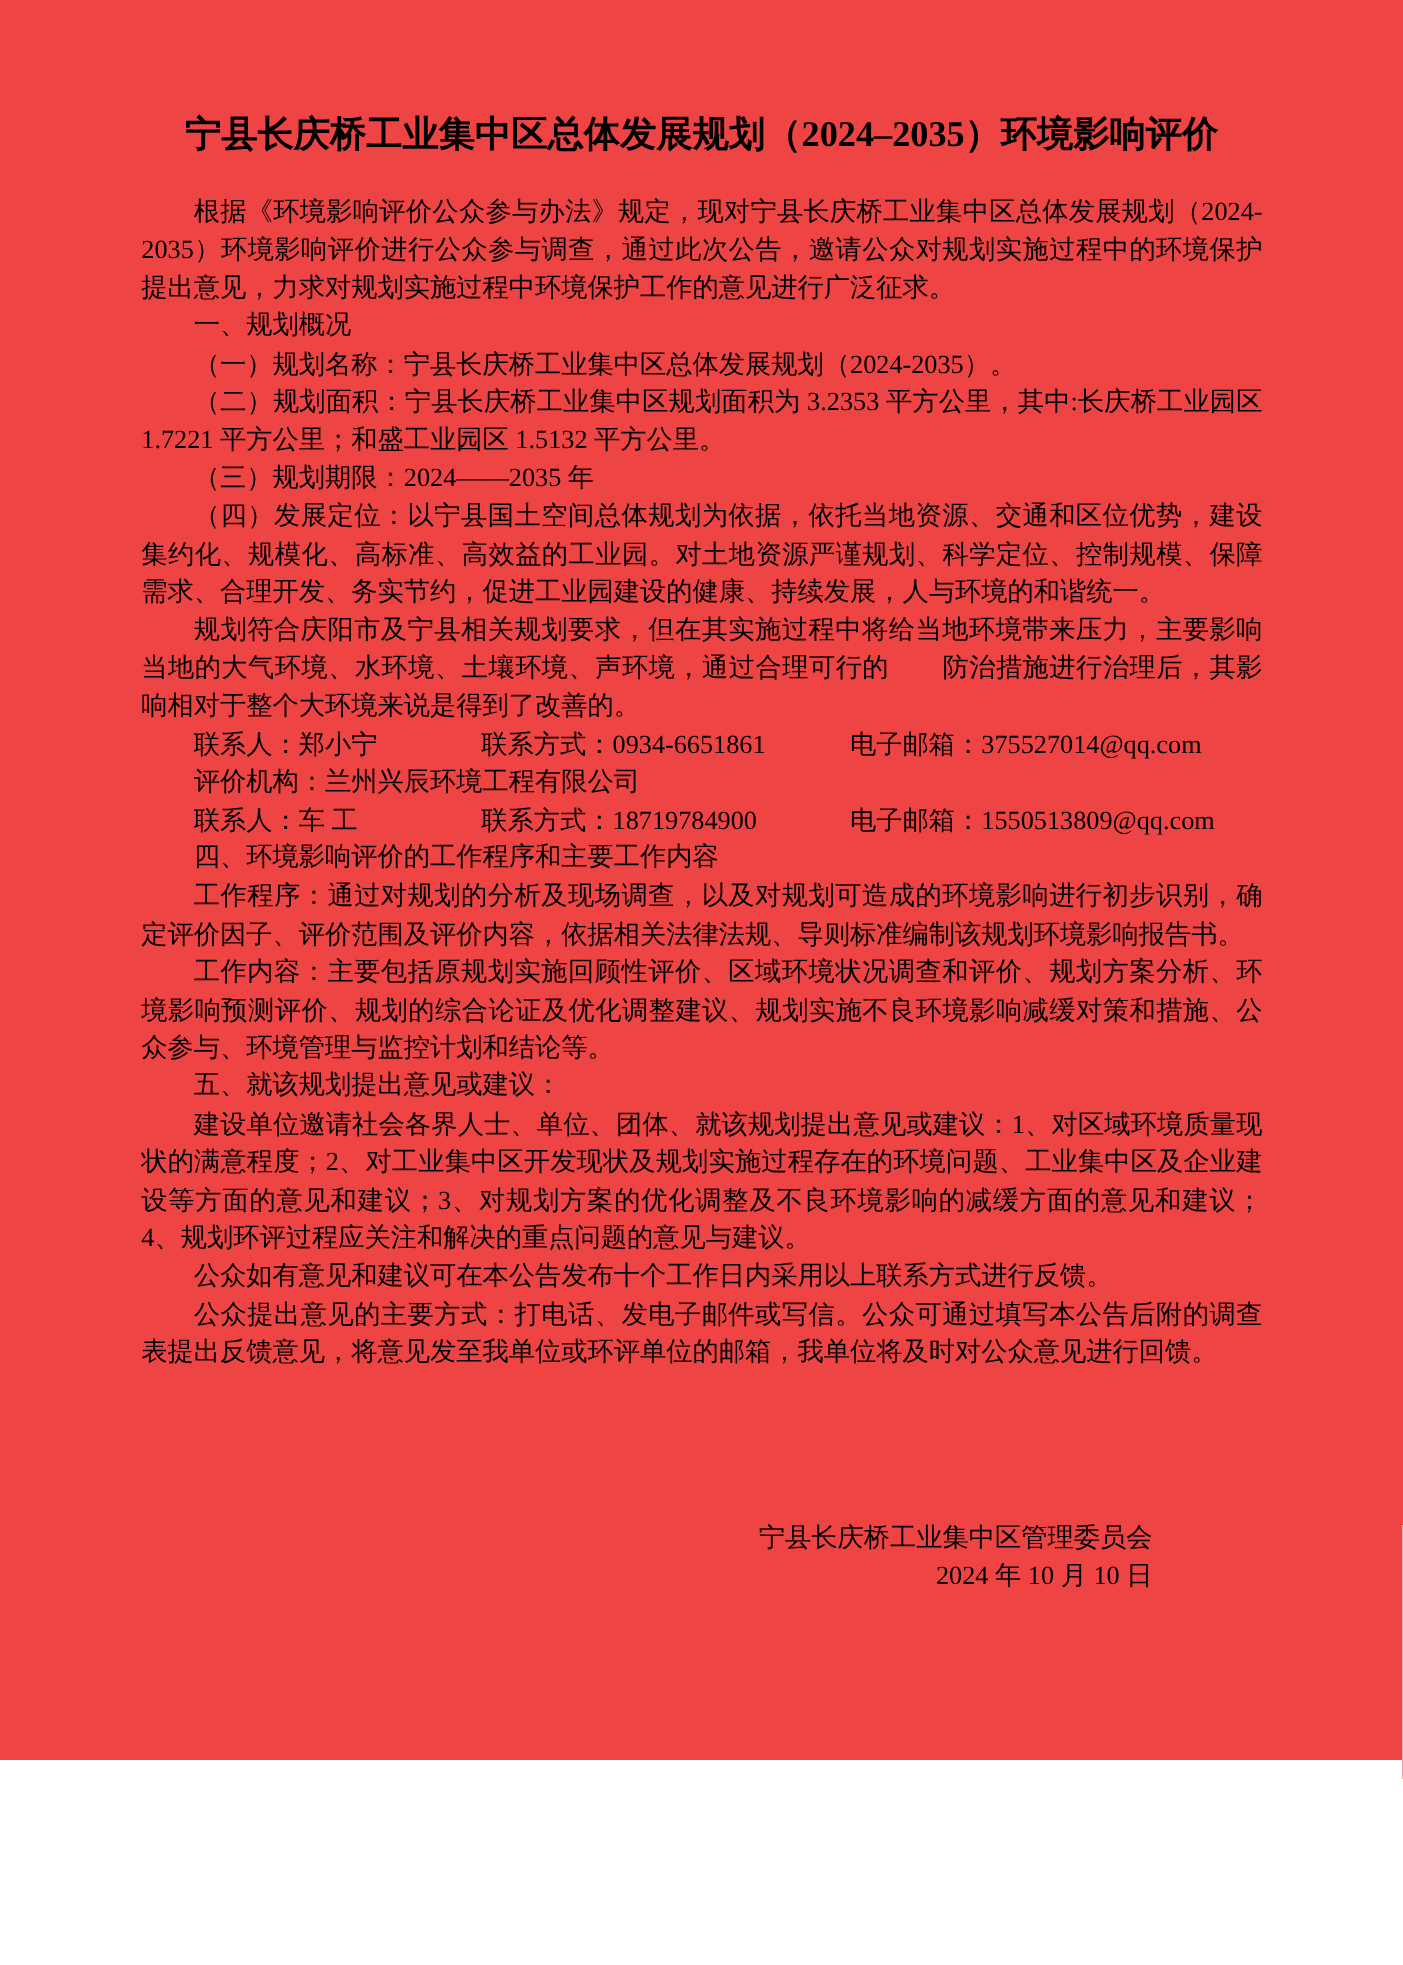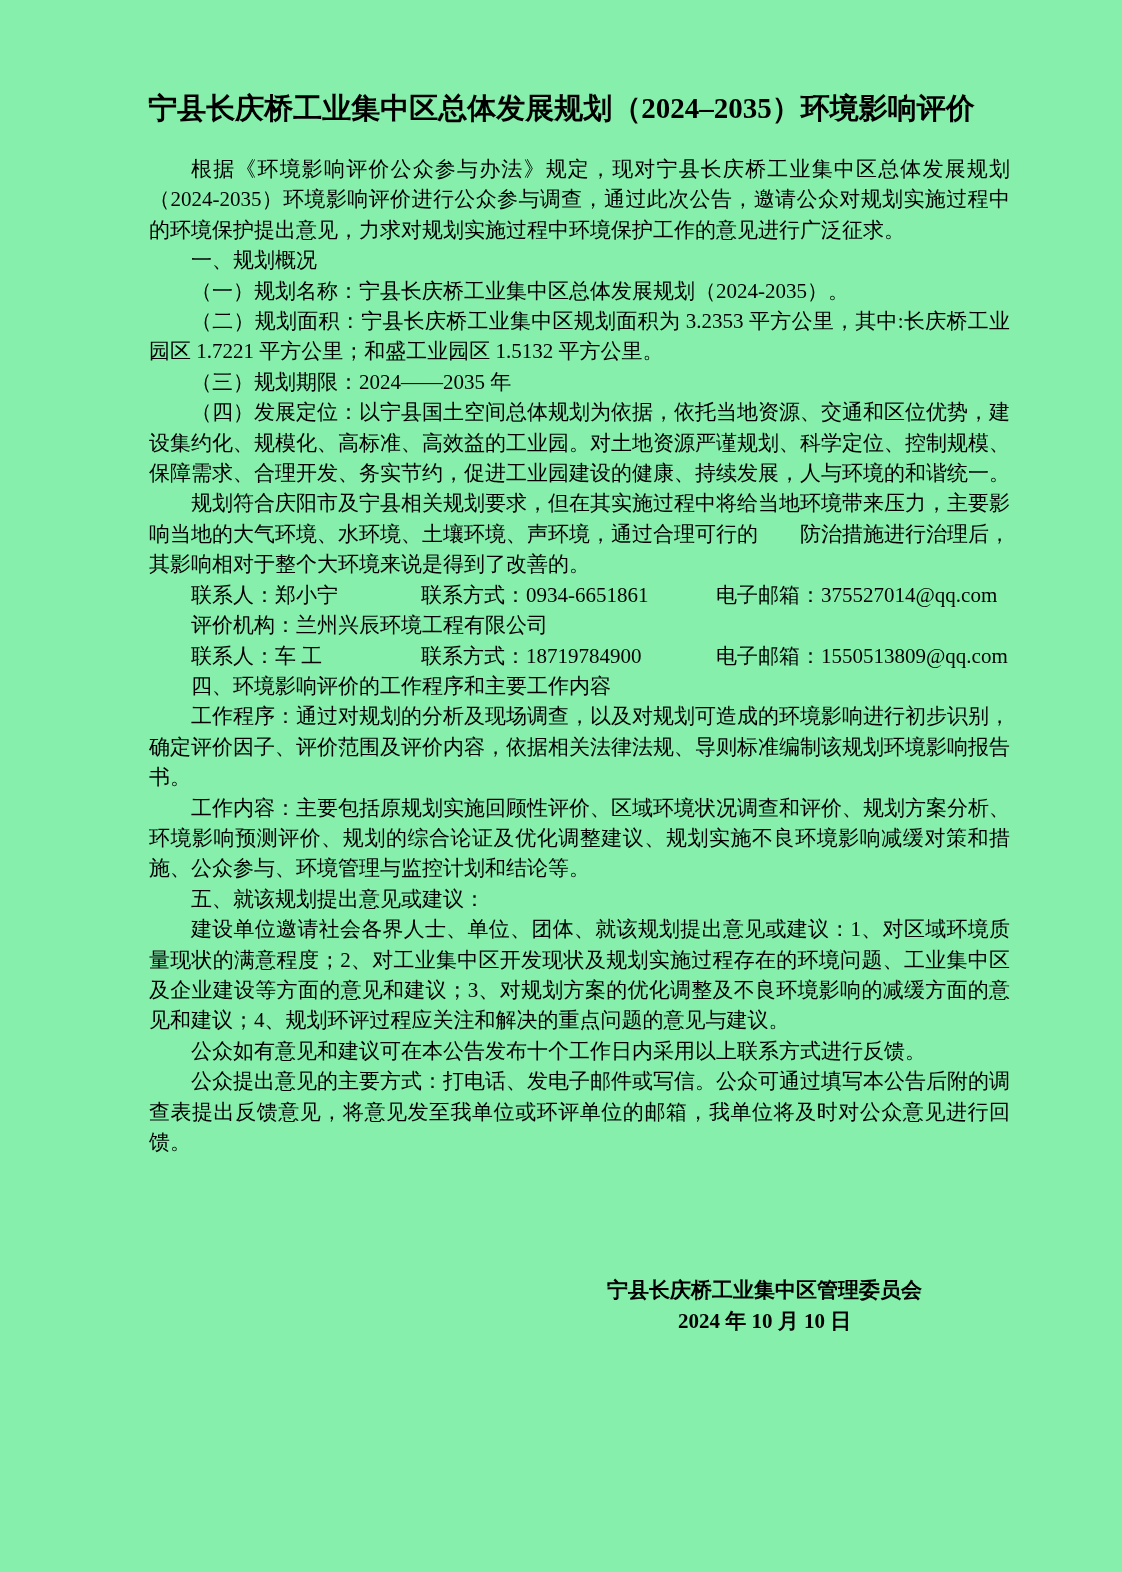--- a/index.html
+++ b/index.html
@@ -1,20 +1,20 @@
 <!DOCTYPE html>
 <html><head>
 <meta charset="utf-8">
 <style>
   html, body { margin: 0; padding: 0; background: #ffffff; }
   .page {
     position: relative;
     width: 1122px;
-    height: 1572px;
-    background: #86efac;
+    height: 1408px;
+    background: #ef4444;
     overflow: hidden;
   }
   .content {
     position: absolute;
     left: 113px;
     top: 84px;
     width: 897px;
     color: #000000;
   }
   .doc-title {
@@ -27,21 +27,20 @@
     color: #000000;
   }
   .t-line { display: block; }
   .body-text {
     margin-top: 21px;
     font-family: "Liberation Serif", serif;
     font-size: 21px;
     line-height: 30.4px;
     text-align: justify;
     color: #000000;
-    margin-left: 36px;
   }
   .body-text p {
     margin: 0;
     text-indent: 2em;
   }
   .sec-heading {
     font-family: "Liberation Sans", sans-serif;
     font-weight: normal;
     text-align: left;
   }
@@ -52,26 +51,25 @@
   .contact-row .cc1 { flex: 0 0 230px; }
   .contact-row .cc2 { flex: 0 0 295px; }
   .contact-row .cc3 { flex: 1 1 auto; }
   .signature {
     margin-top: 118px;
     margin-left: auto;
     margin-right: 88px;
     width: fit-content;
     display: flex;
     flex-direction: column;
-    align-items: center;
+    align-items: flex-end;
     font-family: "Liberation Serif", serif;
     font-size: 21px;
     line-height: 30.4px;
     color: #000000;
-    font-weight: bold;
   }
 </style>
 </head>
 <body>
 
 <div class="page">
   <div class="content">
 
     <h1 class="doc-title">
       <span class="t-line">宁县长庆桥工业集中区总体发展规划（2024–2035）环境影响评价</span>

